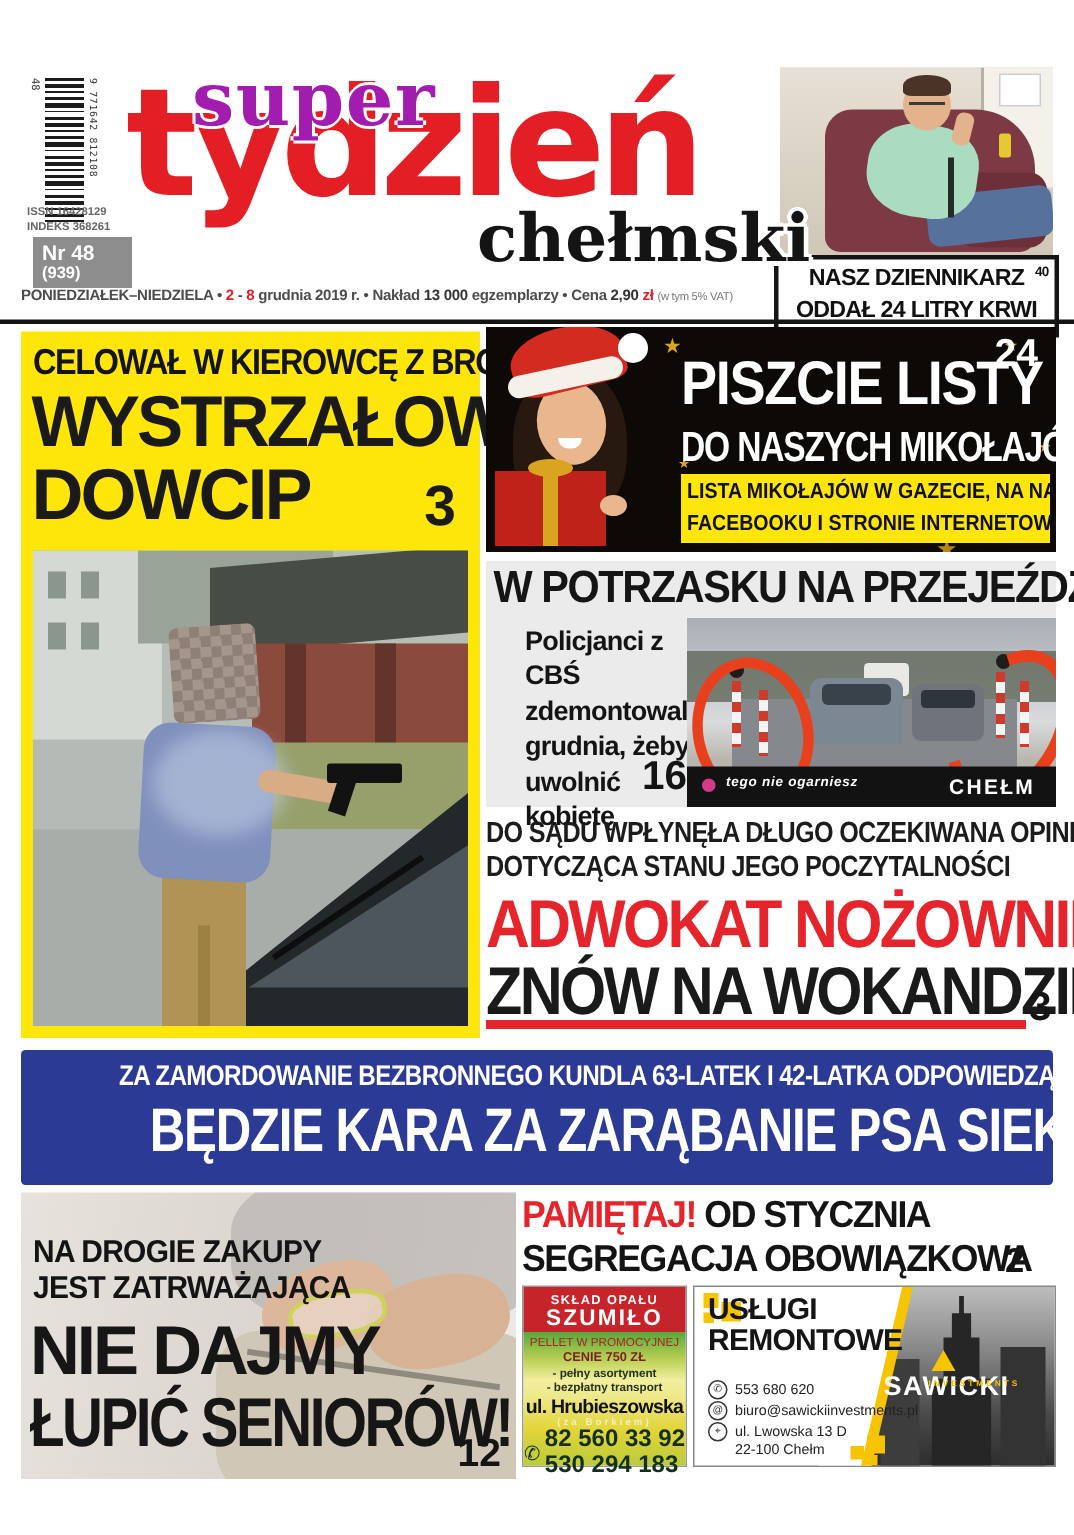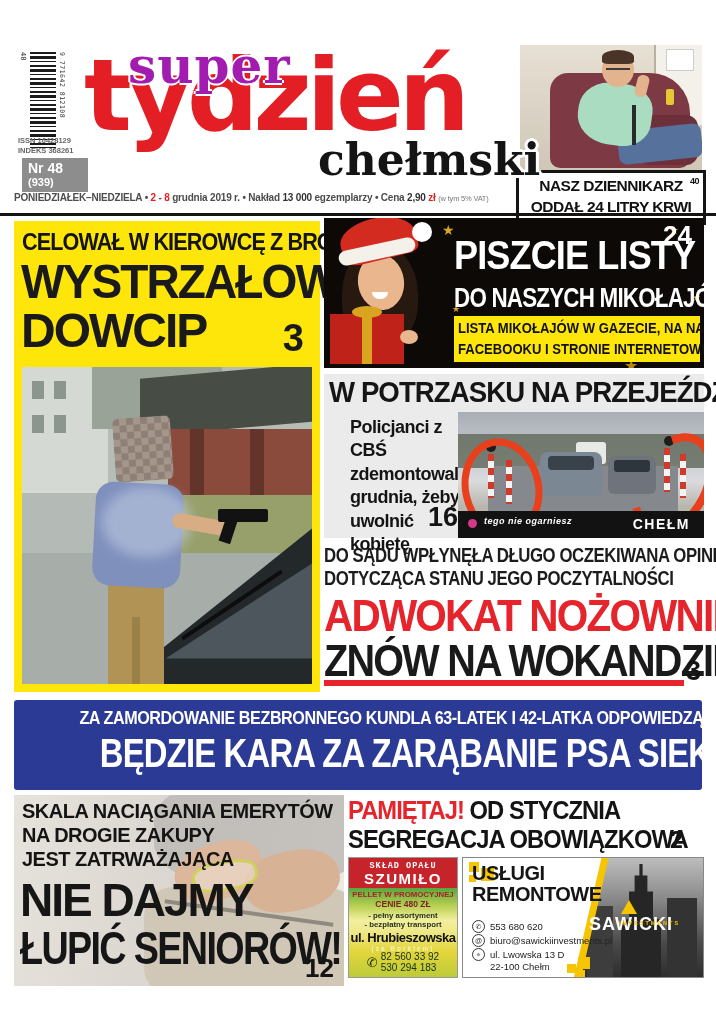--- a/index.html
+++ b/index.html
@@ -156,33 +156,33 @@
   
   .segreg{left:348px;top:796px;width:368px;height:58px;}
   .segreg .l1{position:absolute;left:0;top:0;font-size:25px;font-weight:bold;color:#141414;letter-spacing:-1px;}
   .segreg .l1 .hi{color:#e5242b;}
   .segreg .l2{position:absolute;left:0;top:29px;font-size:25px;font-weight:bold;color:#141414;letter-spacing:-1px;}
   .segreg .pg{position:absolute;left:322px;top:31px;font-size:23px;font-weight:bold;color:#141414;}
 
   
   .szumilo{left:348px;top:857px;width:110px;height:121px;border:1px solid #999;box-sizing:border-box;background:#fff;}
   .szumilo .hdr{height:30px;background:#c6242b;color:#fff;text-align:center;}
-  .szumilo .hdr .h1{font-size:8.5px;font-weight:bold;letter-spacing:1px;padding-top:3px;font-family:Liberation Mono, monospace;}
+  .szumilo .hdr .h1{font-size:8.5px;font-weight:bold;letter-spacing:1px;padding-top:3px;}
   .szumilo .hdr .h2{font-size:15px;font-weight:bold;letter-spacing:1.5px;line-height:1;}
   .szumilo .body{height:89px;text-align:center;
     background:linear-gradient(180deg,#58a83c 0%,#b8cf52 20%,#f2ef9e 36%,#efe98c 48%,#e3d53a 72%,#bccb39 100%);}
-  .szumilo .p1{font-size:7.8px;font-weight:bold;color:#a8222a;padding-top:2px;}
+  .szumilo .p1{font-size:7.8px;font-weight:normal;color:#a8222a;padding-top:2px;}
   .szumilo .p2{font-size:8.5px;font-weight:bold;color:#7d1f26;}
   .szumilo .b1,.szumilo .b2{font-size:7.8px;color:#27321e;font-weight:bold;}
   .szumilo .b1{margin-top:2px;}
   .szumilo .street{font-size:13px;font-weight:bold;color:#111;letter-spacing:-.5px;margin-top:1px;}
   .szumilo .note{font-size:6.5px;font-weight:bold;color:#f5f0c0;letter-spacing:2px;}
   .szumilo .phones{display:flex;align-items:center;justify-content:center;margin-top:0;}
   .szumilo .pic{font-size:13px;color:#14301c;margin-right:3px;}
-  .szumilo .pnum{font-size:10px;font-weight:normal;color:#14301c;line-height:1.05;text-align:left;}
+  .szumilo .pnum{font-size:16px;font-weight:bold;color:#14301c;line-height:1.05;text-align:left;}
 
   
   .sawicki{left:462px;top:857px;width:242px;height:121px;border:1px solid #888;box-sizing:border-box;background:#fff;overflow:hidden;}
   .sawicki .photo{position:absolute;left:118px;top:0;width:124px;height:121px;
     background:linear-gradient(180deg,#bdbdbd 0%,#8f8f8f 30%,#4a4a4a 70%,#2c2c2c 100%);}
   .sawicki .b1{position:absolute;left:6px;top:48px;width:26px;height:73px;background:#3d3d3d;}
   .sawicki .b2{position:absolute;left:86px;top:40px;width:30px;height:81px;background:#333;}
   .sawicki .esb{position:absolute;left:40px;top:6px;width:40px;height:115px;background:#262626;
     clip-path:polygon(46% 0,54% 0,54% 10%,66% 10%,66% 24%,80% 24%,80% 48%,100% 48%,100% 100%,0 100%,0 48%,20% 48%,20% 24%,34% 24%,34% 10%,46% 10%);}
   .sawicki .diagw{position:absolute;left:96px;top:-12px;width:34px;height:150px;background:#fff;transform:rotate(13deg);}
@@ -369,42 +369,41 @@
     <div class="t"><span class="cx" style="transform:scaleX(.8)">BĘDZIE KARA ZA ZARĄBANIE PSA SIEKIERĄ</span><span class="pg">3</span></div>
   </div>
 
   <div class="abs seniors">
     <div class="sleeve"></div>
     <div class="bag"></div>
     <div class="zip"></div>
     <div class="hand1"></div>
     <div class="hand2"></div>
     <div class="glasses"></div>
-    <div class="k" style="top:4px"><span class="sx" style="transform:scaleX(.95)">SKALA NACIĄGANIA EMERYTÓW</span></div>
     <div class="k" style="top:28px"><span class="sx" style="transform:scaleX(.95)">NA DROGIE ZAKUPY</span></div>
     <div class="k" style="top:52px"><span class="sx" style="transform:scaleX(.95)">JEST ZATRWAŻAJĄCA</span></div>
     <div class="t" style="top:78px"><span class="sx">NIE DAJMY</span></div>
     <div class="t" style="top:126px"><span class="sx" style="transform:scaleX(.82)">ŁUPIĆ SENIORÓW!</span></div>
     <div class="pg">12</div>
   </div>
 
   <div class="abs segreg">
     <div class="l1"><span class="sx" style="transform:scaleX(.95)"><span class="hi">PAMIĘTAJ!</span><span> OD STYCZNIA</span></span></div>
     <div class="l2"><span class="sx" style="transform:scaleX(.95)">SEGREGACJA OBOWIĄZKOWA</span></div>
     <div class="pg">2</div>
   </div>
 
   <div class="abs szumilo">
     <div class="hdr">
       <div class="h1">SKŁAD OPAŁU</div>
       <div class="h2">SZUMIŁO</div>
     </div>
     <div class="body">
       <div class="p1">PELLET W PROMOCYJNEJ</div>
-      <div class="p2">CENIE 480 ZŁ</div>
+      <div class="p2">CENIE 750 ZŁ</div>
       <div class="b1">- pełny asortyment</div>
       <div class="b2">- bezpłatny transport</div>
       <div class="street">ul. Hrubieszowska</div>
       <div class="note">(za Borkiem)</div>
       <div class="phones">
         <span class="pic">✆</span>
         <span class="pnum">
           <div>82 560 33 92</div>
           <div>530 294 183</div>
         </span>

